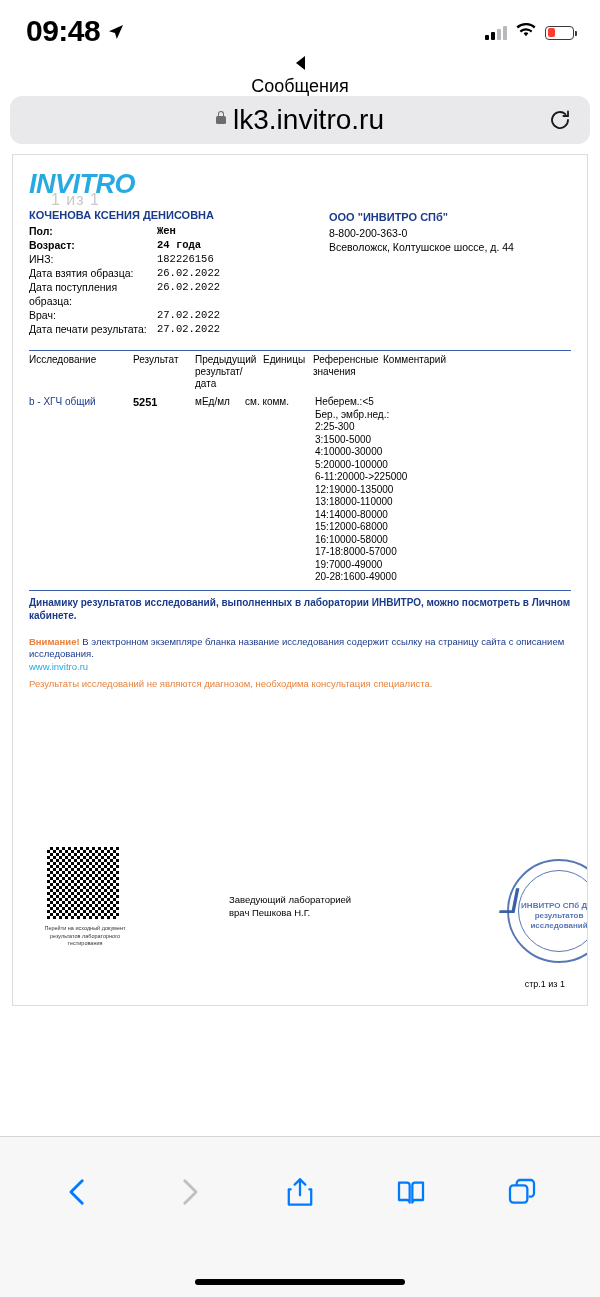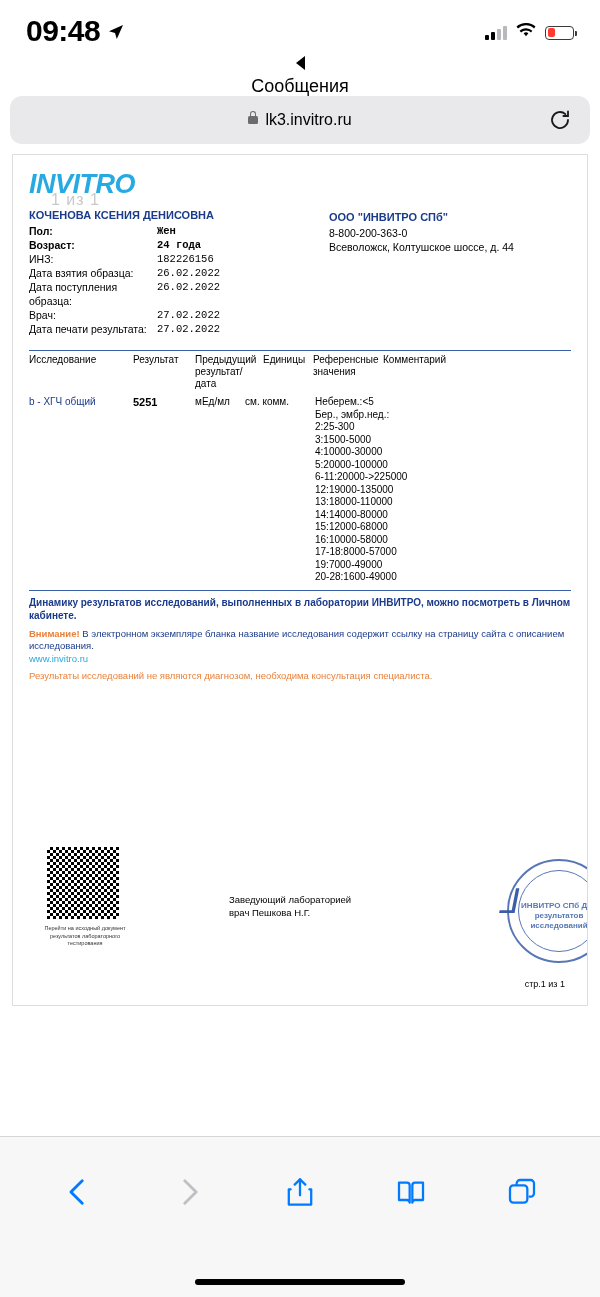--- a/index.html
+++ b/index.html
@@ -114,21 +114,21 @@
   .url-bar {
     background: #e9e9eb;
     border-radius: 12px;
     height: 48px;
     display: flex;
     align-items: center;
     justify-content: center;
     position: relative;
   }
   .url-text {
-    font-size: 16px;
+    font-size: 28px;
     color: #000;
     display: flex;
     align-items: center;
     gap: 6px;
   }
   .lock {
     width: 10px; height: 8px;
     background: #6b6b70;
     border-radius: 1.5px;
     position: relative;
@@ -261,21 +261,21 @@
   .note-bold {
     font-size: 10px;
     font-weight: bold;
     color: #1a3b8b;
     line-height: 13px;
     margin-top: 5px;
   }
   .note-warn {
     font-size: 9.5px;
     line-height: 12.5px;
-    margin-top: 6px;
+    margin-top: 14px;
     color: #1a3b8b;
   }
   .note-warn .w { color: #e8823c; font-weight: bold; }
   .link { color: #27aae1; font-size: 9.5px; }
   .note-orange {
     font-size: 9.5px;
     color: #e8823c;
     margin-top: 6px;
   }
 

